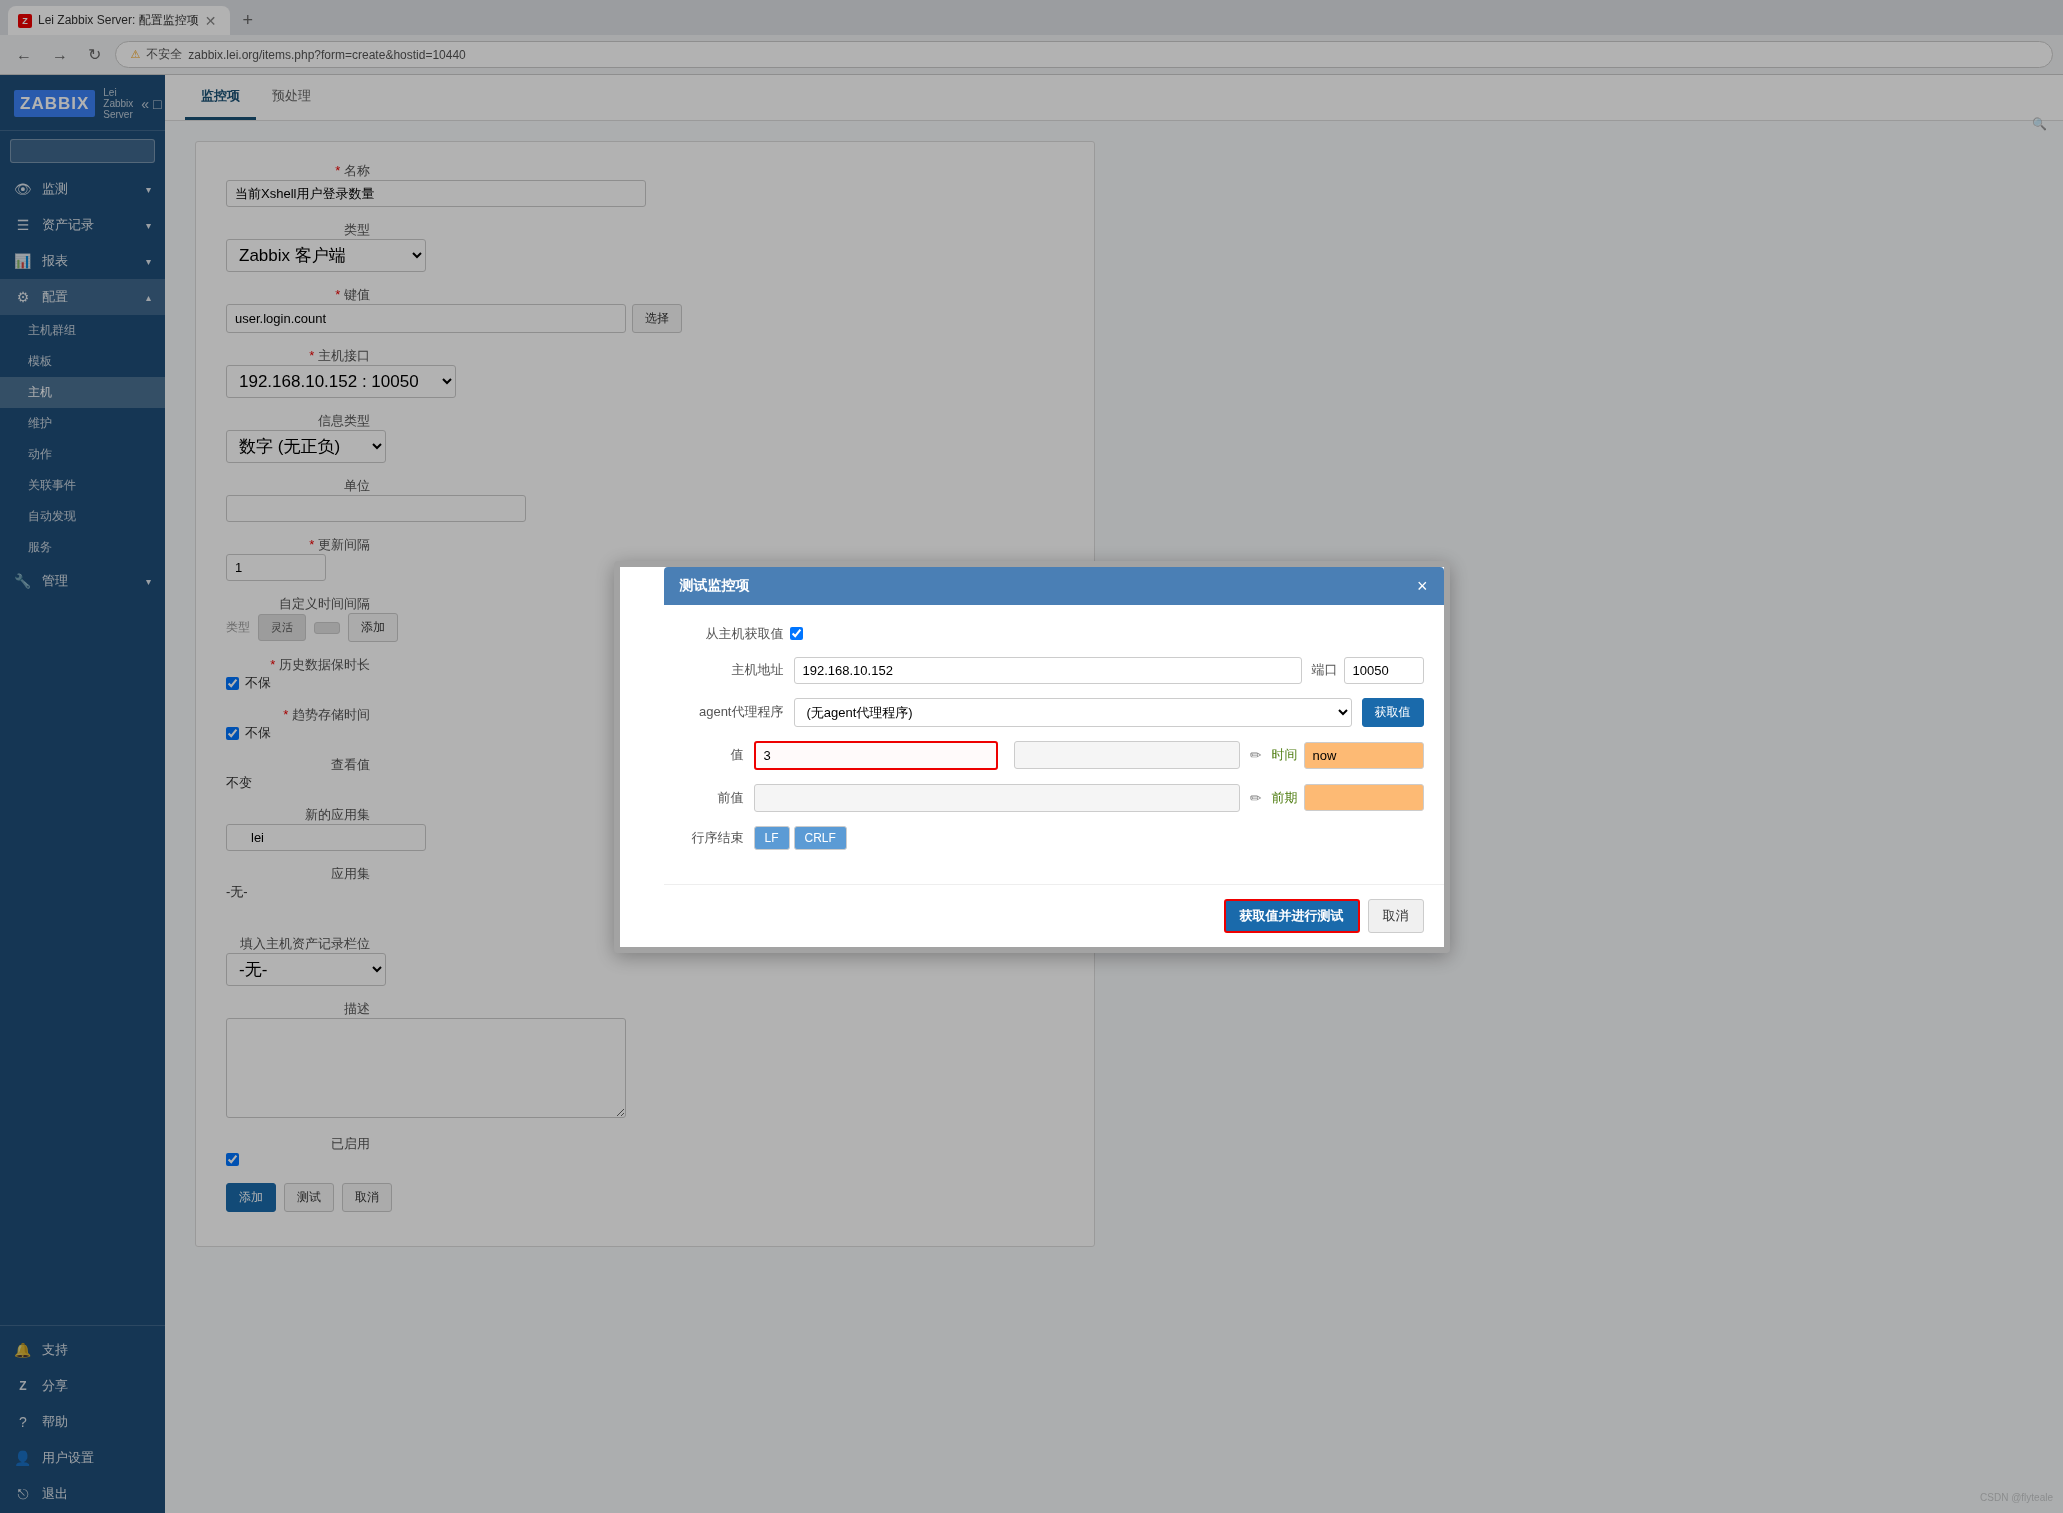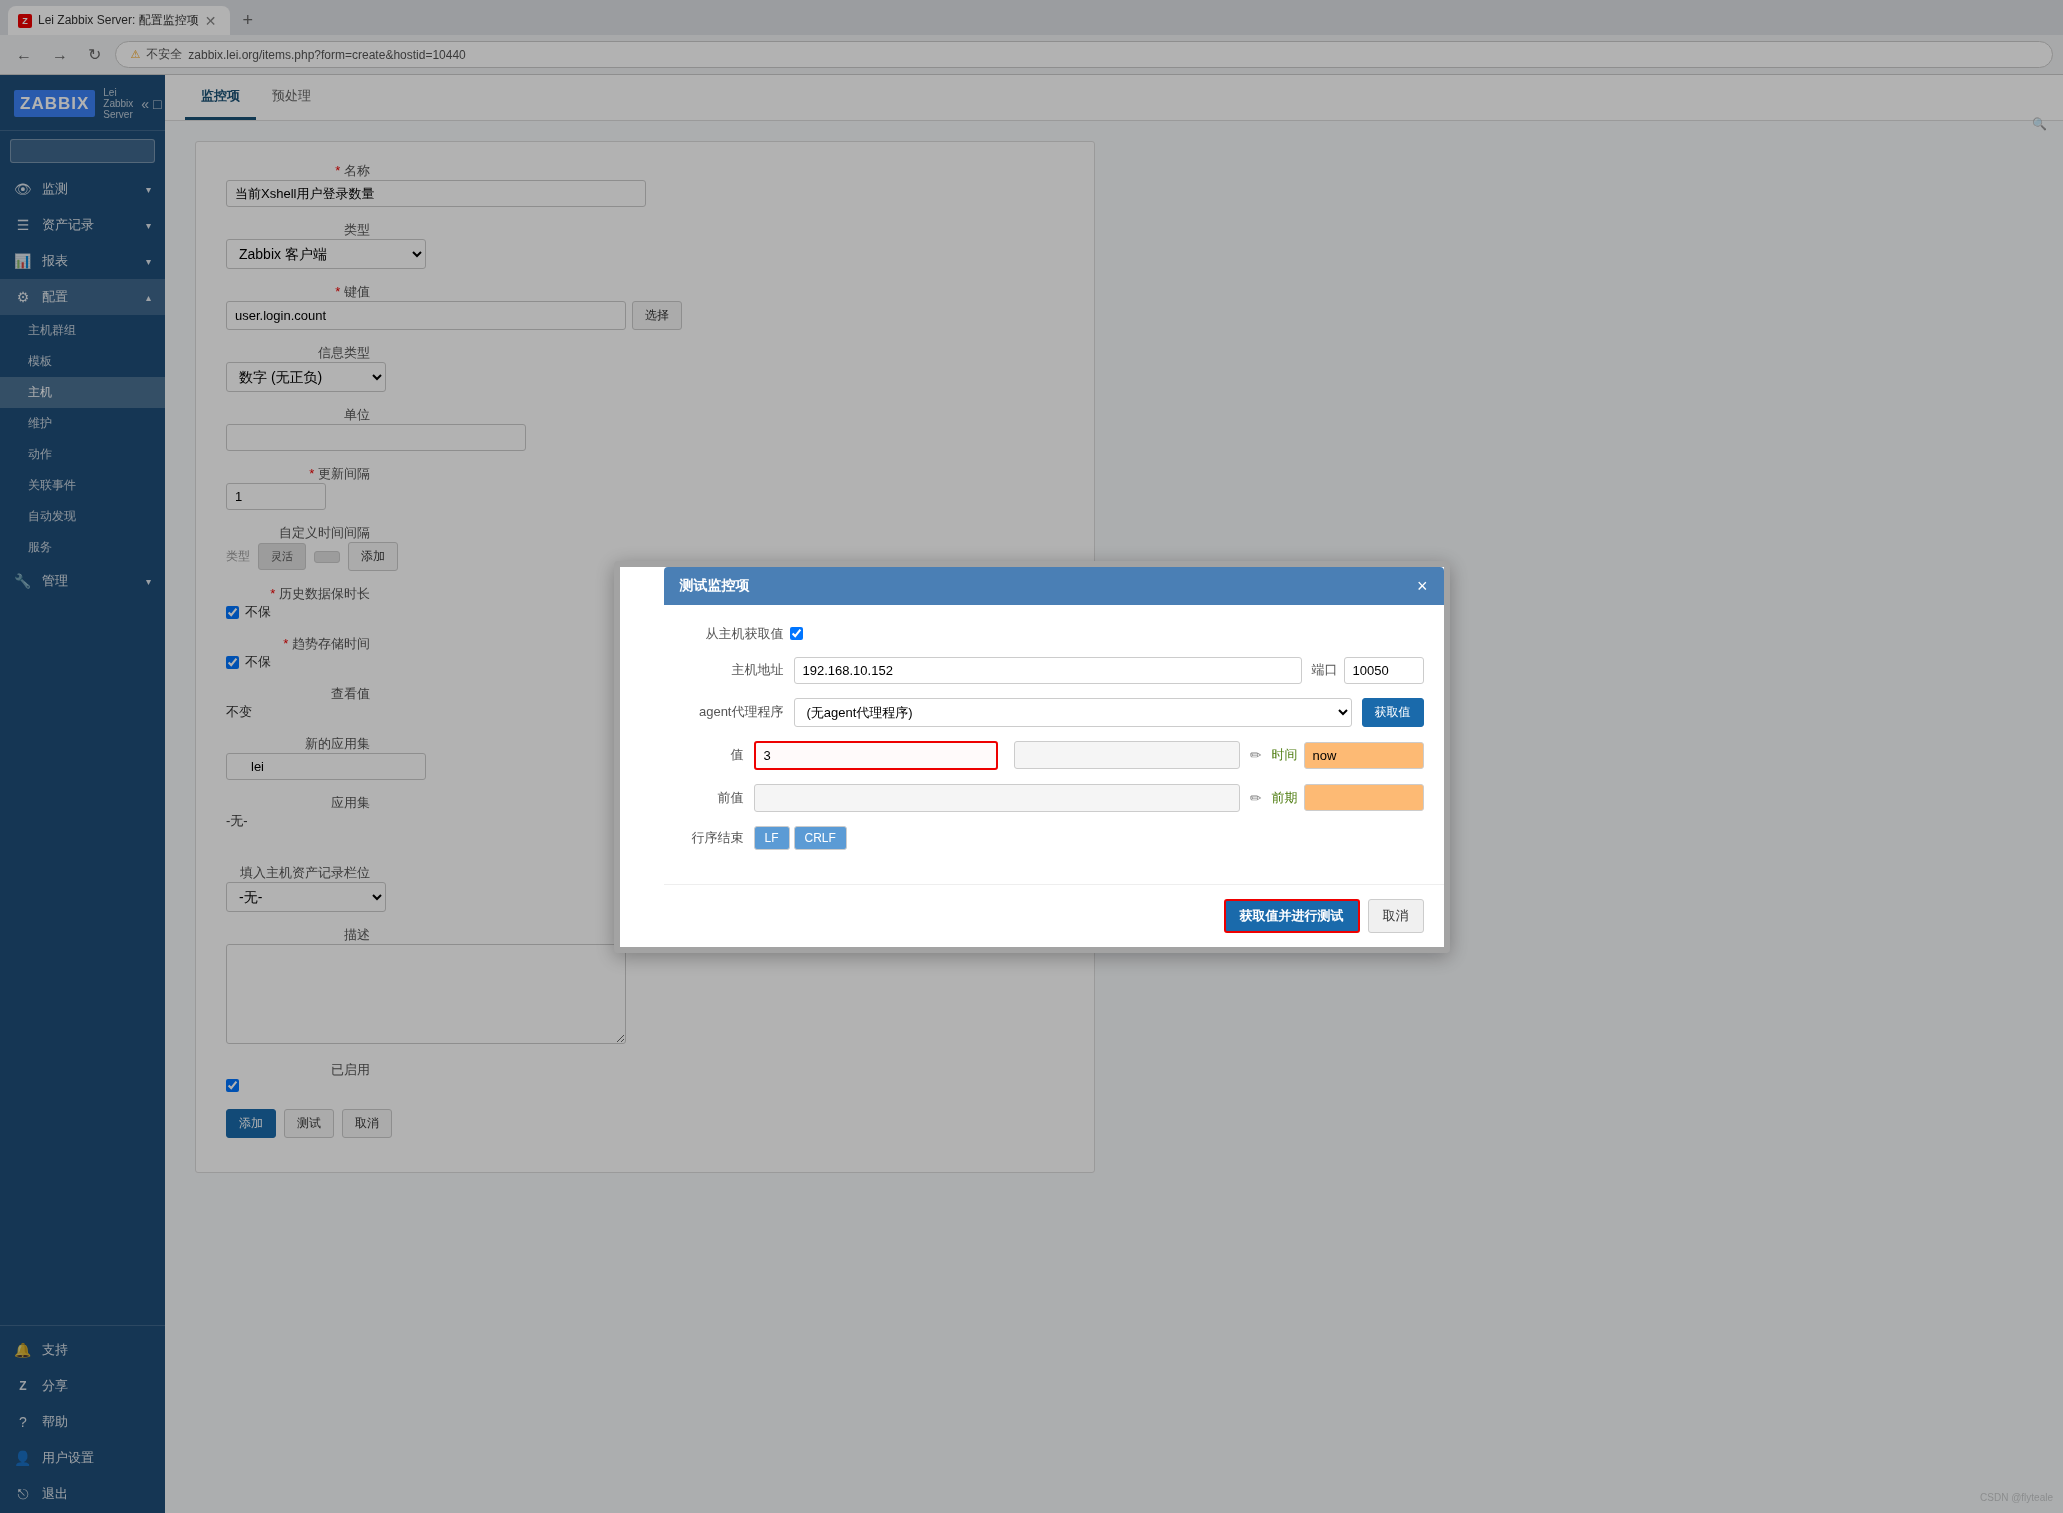--- a/index.html
+++ b/index.html
@@ -53,21 +53,21 @@
 
     .content-body { padding: 20px 30px; }
 
     .form-section { background: #fff; border: 1px solid #ddd; border-radius: 3px; padding: 20px 30px; max-width: 900px; }
 
     .form-row { display: flex; align-items: flex-start; margin-bottom: 14px; flex-direction: column; }
     .form-label { width: 160px; text-align: right; padding-right: 16px; font-size: 13px; color: #555; flex-shrink: 0; }
     .form-label.required::before { content: "* "; color: #e00; }
     .form-control { flex: 1; }
     .form-control input[type="text"] { width: 100%; border: 1px solid #ccc; border-radius: 3px; padding: 5px 8px; font-size: 13px; }
-    .form-control select { border: 1px solid #ccc; border-radius: 3px; padding: 5px 8px; font-size: 14px; background: #fff; }
+    .form-control select { border: 1px solid #ccc; border-radius: 3px; padding: 5px 8px; font-size: 17px; background: #fff; }
     .form-control .input-with-btn { display: flex; gap: 6px; }
     .form-control .input-with-btn input { flex: 1; }
     .btn { padding: 5px 12px; border: 1px solid #ccc; border-radius: 3px; cursor: pointer; font-size: 12px; background: #f5f5f5; color: #333; }
     .btn-primary { background: #1a6aab; color: #fff; border-color: #1a6aab; }
     .btn-gray { background: #e0e0e0; color: #555; border-color: #ccc; }
 
     
     .modal-overlay { position: fixed; top: 0; left: 0; width: 100%; height: 100%; background: rgba(0,0,0,0.3); z-index: 1000; display: flex; align-items: center; justify-content: center; }
     .modal { background: #fff; border: 6px solid #a3a3a3; border-radius: 4px; width: 836px; box-shadow: 0 4px 20px rgba(0,0,0,0.3); padding-left: 44px; }
     .modal-header { background: #4a7fb5; color: #fff; padding: 10px 16px; display: flex; align-items: center; justify-content: space-between; border-radius: 4px 4px 0 0; }
@@ -256,20 +256,28 @@
         <div class="form-row">
           <div class="form-label required">键值</div>
           <div class="form-control">
             <div class="input-with-btn">
               <input type="text" value="user.login.count" style="width: 400px;">
               <button class="btn">选择</button>
             </div>
           </div>
         </div>
 
+        <div class="form-row">
+          <div class="form-label required">主机接口</div>
+          <div class="form-control">
+            <select style="width:230px;">
+              <option>192.168.10.152 : 10050</option>
+            </select>
+          </div>
+        </div>
 
         <div class="form-row">
           <div class="form-label">信息类型</div>
           <div class="form-control">
             <select style="width:160px;">
               <option>数字 (无正负)</option>
             </select>
           </div>
         </div>
 

